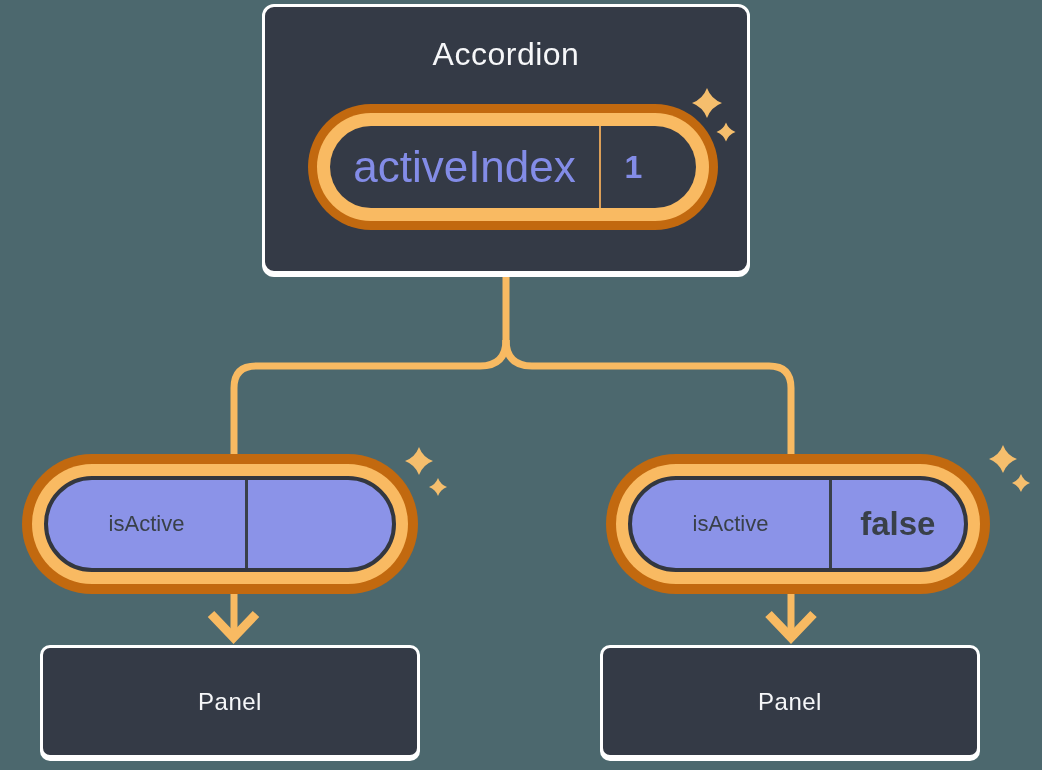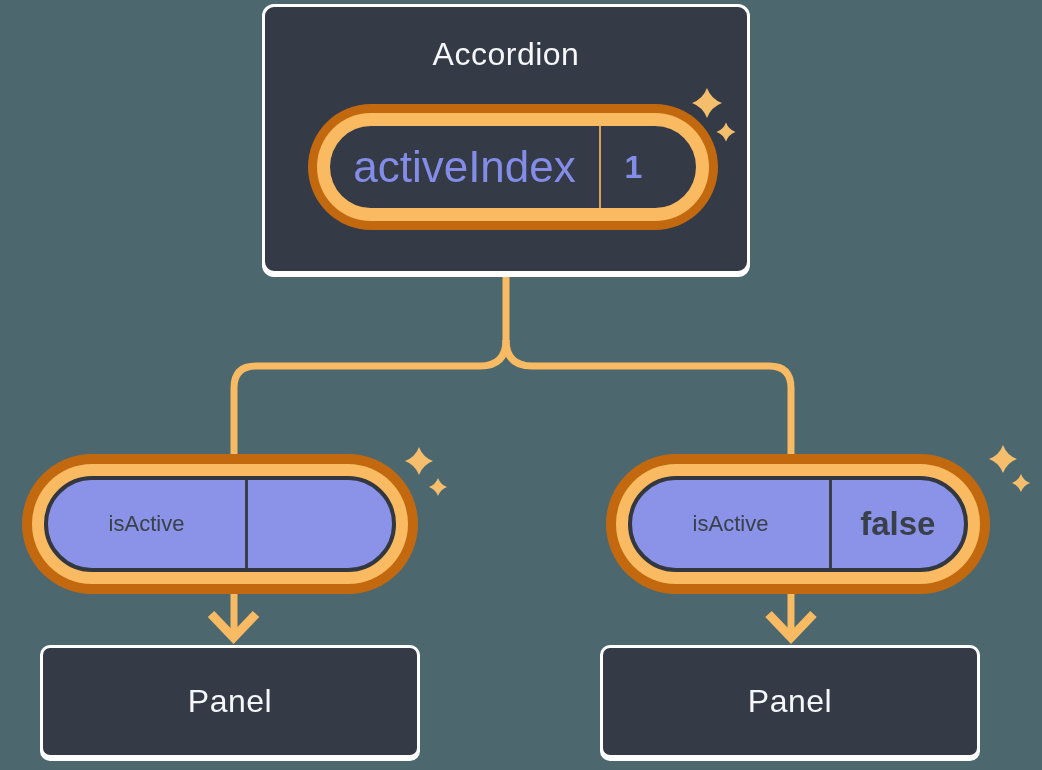--- a/index.html
+++ b/index.html
@@ -25,21 +25,21 @@
     border:3px solid var(--node-border);border-radius:12px;
     box-shadow:0 3px 0 var(--node-border);
     box-sizing:border-box;
   }
   .card-title{
     position:absolute;text-align:center;
     color:var(--title-text);font-size:32px;font-weight:500;letter-spacing:0.5px;
   }
   .panel-label{
     width:100%;height:100%;display:flex;align-items:center;justify-content:center;
-    color:var(--title-text);font-size:32px;font-weight:500;letter-spacing:0.5px;
+    color:var(--title-text);font-size:24px;font-weight:500;letter-spacing:0.5px;
   }
 
   .pill{position:absolute;box-sizing:border-box;}
   .pill-outer{width:100%;height:100%;background:var(--ring-outer);border-radius:90px;padding:9px;box-sizing:border-box;}
   .pill-mid{width:100%;height:100%;background:var(--ring-inner);border-radius:80px;padding:13px;box-sizing:border-box;}
   .pill-core{
     width:100%;height:100%;border-radius:70px;overflow:hidden;
     display:flex;align-items:stretch;box-sizing:border-box;
   }
   .state .pill-core{background:var(--node-fill);}

